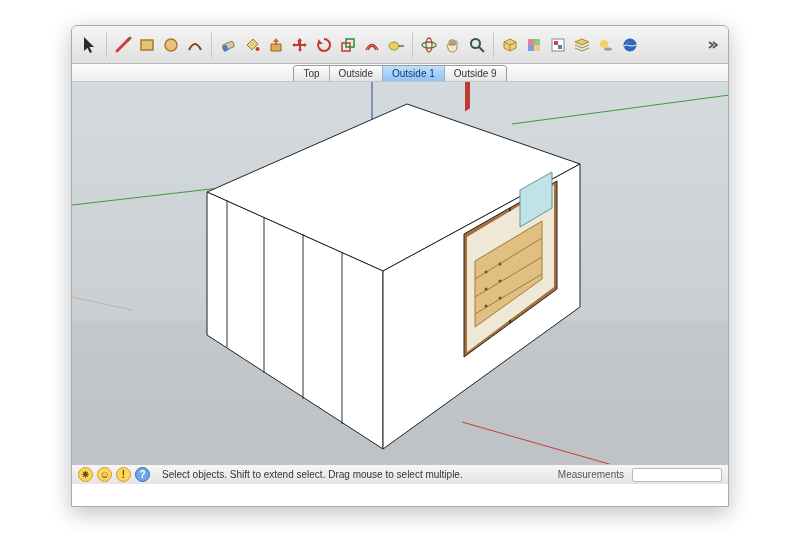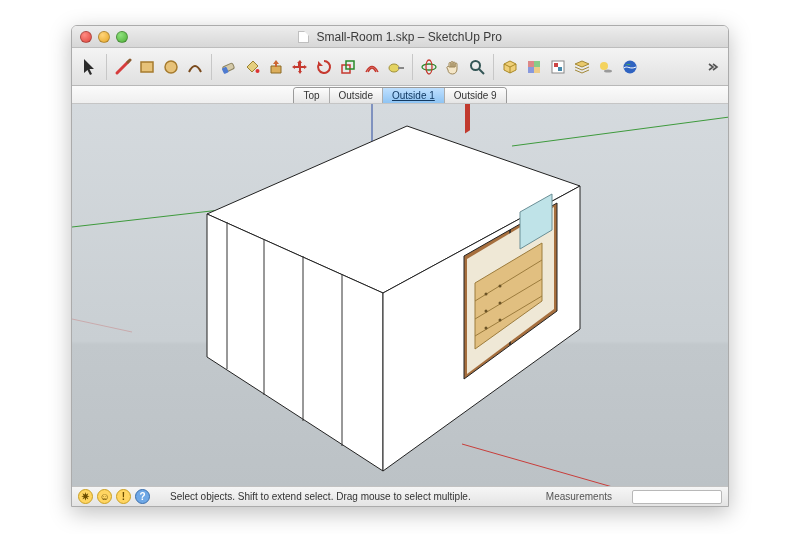--- a/index.html
+++ b/index.html
@@ -103,21 +103,20 @@
     background:linear-gradient(#fdfdfd,#e5e5e5);
     border-right:1px solid #acacac;
     color:#333;
     line-height:14px;
   }
   .tab:last-child{border-right:none;}
   .tab.active {
     background:linear-gradient(#bfe0ff,#8fc4f3);
     color:#123a63;
     font-weight:500;
-    text-decoration:underline;
   }
 
   
   .viewport {
     position:relative;
     width:100%;
     height: calc(100% - 22px - 38px - 18px - 20px);
     background: linear-gradient(#d3d7da 0%, #c6cbcf 100%);
     overflow:hidden;
   }
@@ -134,45 +133,32 @@
     color:#333;
     gap:4px;
   }
   .sb-icon {
     width:15px; height:15px; border-radius:50%;
     display:flex; align-items:center; justify-content:center;
     font-weight:bold; font-size:10px;
   }
   .sb-yellow { background:#ffd562; border:1px solid #caa024; color:#6b4c00;}
   .sb-blue   { background:#6fa8e6; border:1px solid #3b6fad; color:#fff;}
-  .sb-hint { margin-left:16px; }
-  .sb-meas-label { margin-left:auto; color:#555; margin-right:16px;}
+  .sb-hint { margin-left:8px; }
+  .sb-meas-label { margin-left:auto; color:#555; margin-right:4px;}
   .sb-meas-box {
     width:90px; height:14px; background:#fff;
     border:1px solid #b8b8b8; border-radius:2px;
   }
 </style>
 </head>
 <body>
 
 <div class="window">
 
-  <div class="titlebar">
-    <div class="traffic">
-      <div class="tbtn close-b"></div>
-      <div class="tbtn min-b"></div>
-      <div class="tbtn zoom-b"></div>
-    </div>
-    <div class="title">
-      <span class="doc-icon"></span>
-      <span>Small-Room 1.skp</span>
-      <span> – </span>
-      <span>SketchUp Pro</span>
-    </div>
-  </div>
 
   <div class="toolbar">
     <div class="tool">
       <svg class="ico" width="16" height="18">
           <path d="M2 1 L2 15 L5.5 12 L8 17 L10 16 L7.5 11 L12 11 Z" fill="#2b2b2b"></path>
         </svg>
     </div>
     <div class="sep"></div>
 
     <div class="tool">

